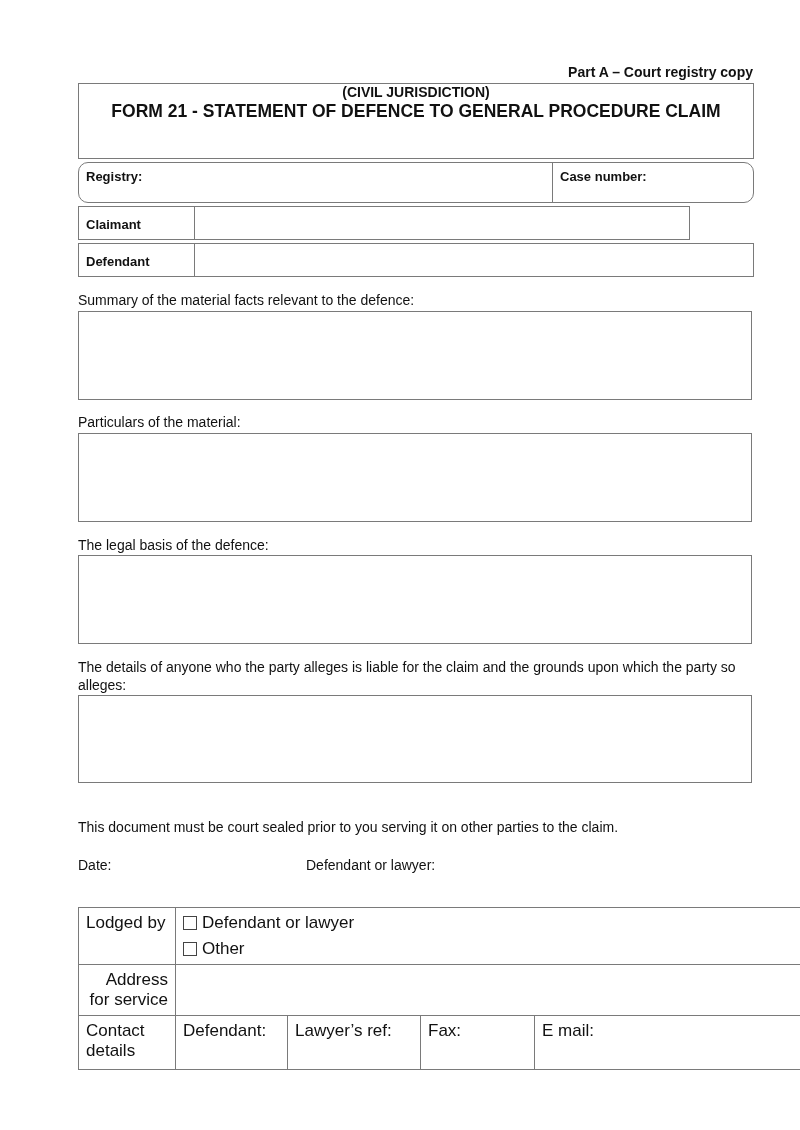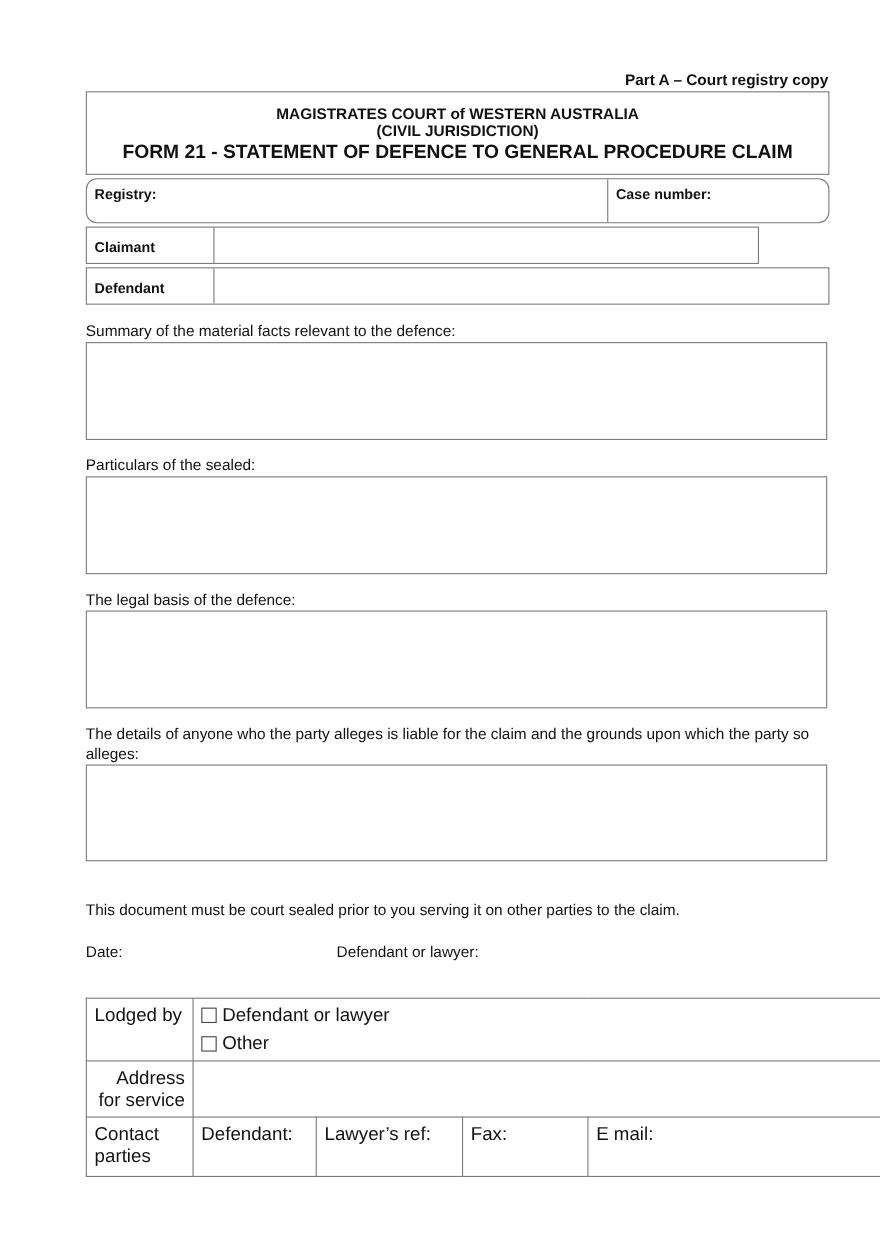--- a/index.html
+++ b/index.html
@@ -18,21 +18,20 @@
   table.lodge { position:absolute; left:78px; top:907px; width:787px; border-collapse:collapse; font-size:17px;border-radius:18px; }
   table.lodge td { border:1px solid #7a7a7a; vertical-align:top; padding:5px 7px; }
   .cb { display:inline-block; width:12px; height:12px; border:1px solid #444; vertical-align:-2px; margin-right:5px; }
 </style>
 </head>
 <body>
 
 <div class="abs partA">Part A – Court registry copy</div>
 
 <div class="box header">
-  <div class="h1">MAGISTRATES COURT of WESTERN AUSTRALIA</div>
   <div class="h2">(CIVIL JURISDICTION)</div>
   <div class="h3">FORM 21 - STATEMENT OF DEFENCE TO GENERAL PROCEDURE CLAIM</div>
 </div>
 
 <div class="box" style="left:78px;top:162px;width:676px;height:41px;border-radius:10px;">
   <div class="lbl" style="left:7px;top:6px;">Registry:</div>
   <div class="vline" style="left:473px;"></div>
   <div class="lbl" style="left:481px;top:6px;">Case number:</div>
 </div>
 <div class="abs" style="left:79px;top:163px;width:472px;height:39px;"></div>
@@ -46,21 +45,21 @@
 
 <div class="box" style="left:78px;top:243px;width:676px;height:34px;">
   <div class="lbl" style="left:7px;top:10px;">Defendant</div>
   <div class="vline" style="left:115px;"></div>
 </div>
 <div class="abs" style="left:195px;top:244px;width:558px;height:32px;"></div>
 
 <div class="prompt" style="top:292px;">Summary of the material facts relevant to the defence:</div>
 <div class="box" style="left:78px;top:311px;width:674px;height:89px;"></div>
 
-<div class="prompt" style="top:414px;">Particulars of the sealed:</div>
+<div class="prompt" style="top:414px;">Particulars of the material:</div>
 <div class="box" style="left:78px;top:433px;width:674px;height:89px;"></div>
 
 <div class="prompt" style="top:537px;">The legal basis of the defence:</div>
 <div class="box" style="left:78px;top:555px;width:674px;height:89px;"></div>
 
 <div class="prompt" style="top:658px;width:660px;line-height:18px;">The details of anyone who the party alleges is liable for the claim and the grounds upon which the party so alleges:</div>
 <div class="box" style="left:78px;top:695px;width:674px;height:88px;"></div>
 
 <div class="txt" style="left:78px;top:819px;">This document must be court sealed prior to you serving it on other parties to the claim.</div>
 
@@ -76,20 +75,20 @@
     <td colspan="4" style="padding-top:5px;">
       <div style="margin-bottom:6px;"><span class="cb"></span><span>Defendant or lawyer</span></div>
       <div><span class="cb"></span><span>Other</span></div>
     </td>
   </tr>
   <tr style="height:40px;text-align:right;">
     <td>Address for service</td>
     <td colspan="4"></td>
   </tr>
   <tr style="height:54px;">
-    <td>Contact parties</td>
+    <td>Contact details</td>
     <td style="width:97px;">Defendant:</td>
     <td style="width:118px;">Lawyer’s ref:</td>
     <td style="width:99px;">Fax:</td>
     <td>E mail:</td>
   </tr>
 </tbody>
   </table>
 
 </body></html>

